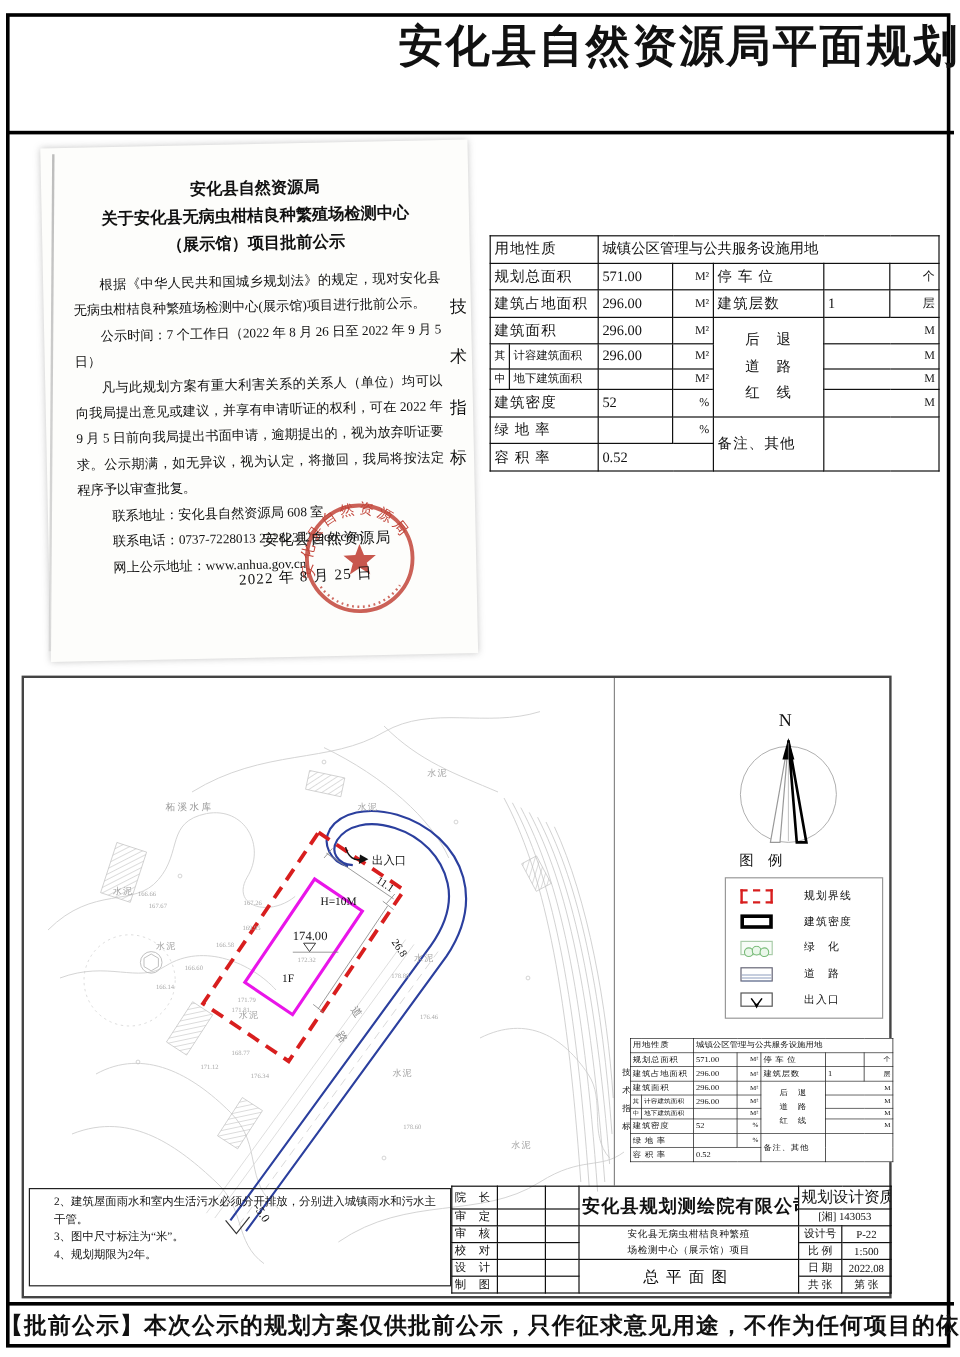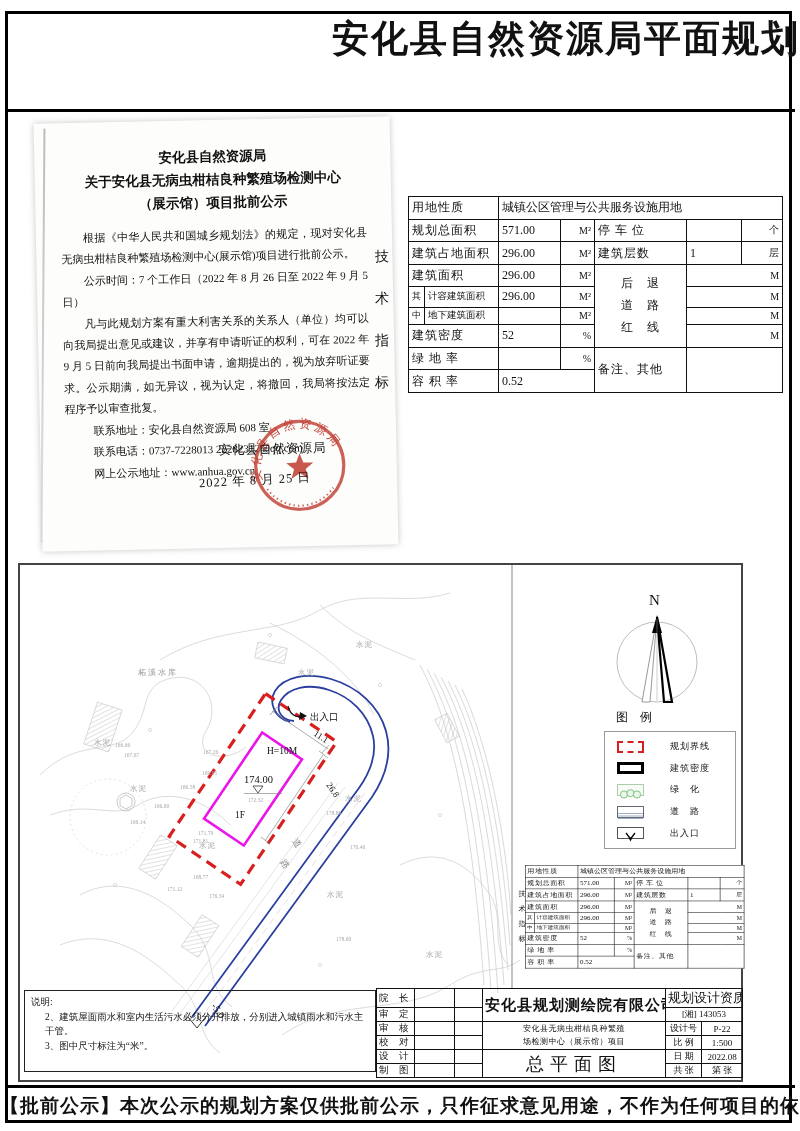--- a/index.html
+++ b/index.html
@@ -65,21 +65,21 @@
   #mini-wrap{left:505px;top:300px;transform:scale(0.585,0.525);transform-origin:top left;}
   #tt-mini{width:374px;height:197px;}
 
   
   #tb{left:356px;top:423px;width:366px;height:68px;border-collapse:collapse;table-layout:fixed;
       font-family:"Liberation Serif",serif;}
   #tb td{border:1px solid #111;font-size:9px;text-align:center;padding:0 2px;overflow:hidden;white-space:nowrap;}
   #tb .tb-lbl{letter-spacing:4px;font-size:9.5px;}
   #tb .company{font-size:15px;font-weight:bold;letter-spacing:1px;}
   #tb .project{font-size:8px;line-height:1.55;letter-spacing:0.5px;border-radius:15px;}
-  #tb .drawing{font-size:18px;letter-spacing:6px;}
+  #tb .drawing{font-size:13px;letter-spacing:6px;}
   #tb .cert-l{font-size:13px;letter-spacing:0;}
   #tb .cert-v{font-size:9px;}
 
   
   #notes{left:4px;top:425px;width:352px;height:82px;border:1px solid #222;box-sizing:border-box;
          font-family:"Liberation Serif",serif;font-size:9.5px;line-height:1.55;padding:4px 6px;}
   #notes .n-item{margin-left:14px;}
 
   
   #footer-text{left:0;top:1088px;width:800px;text-align:center;font-size:19px;font-weight:bold;
@@ -452,23 +452,23 @@
         </tr>
         <tr>
           <td colspan="2" class="lbl">容 积 率</td>
           <td colspan="2">0.52</td>
         </tr>
       </tbody>
         </table>
     </div>
 
     <div class="abs" id="notes">
-      <div>说明:</div>
       <div class="n-item">2、建筑屋面雨水和室内生活污水必须分开排放，分别进入城镇雨水和污水主干管。</div>
       <div class="n-item">3、图中尺寸标注为“米”。</div>
+      <div class="n-item">4、规划期限为2年。</div>
     </div>
 
     <table class="abs" id="tb">
       <colgroup>
           <col style="width:38px">
           <col style="width:40px">
           <col style="width:28px">
           <col style="width:183px">
           <col style="width:36px">
           <col style="width:41px">

